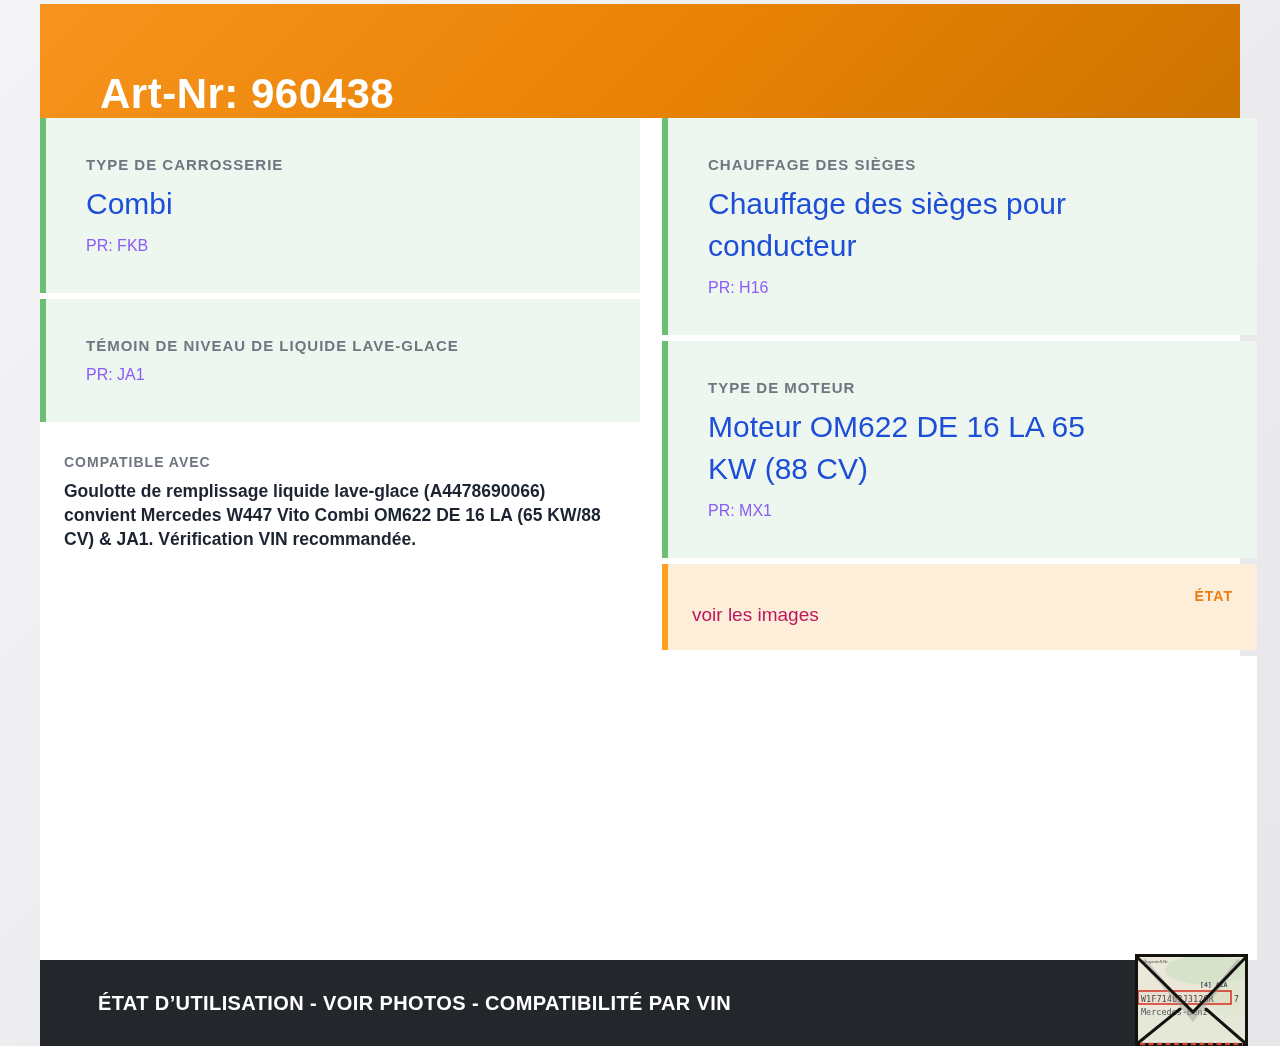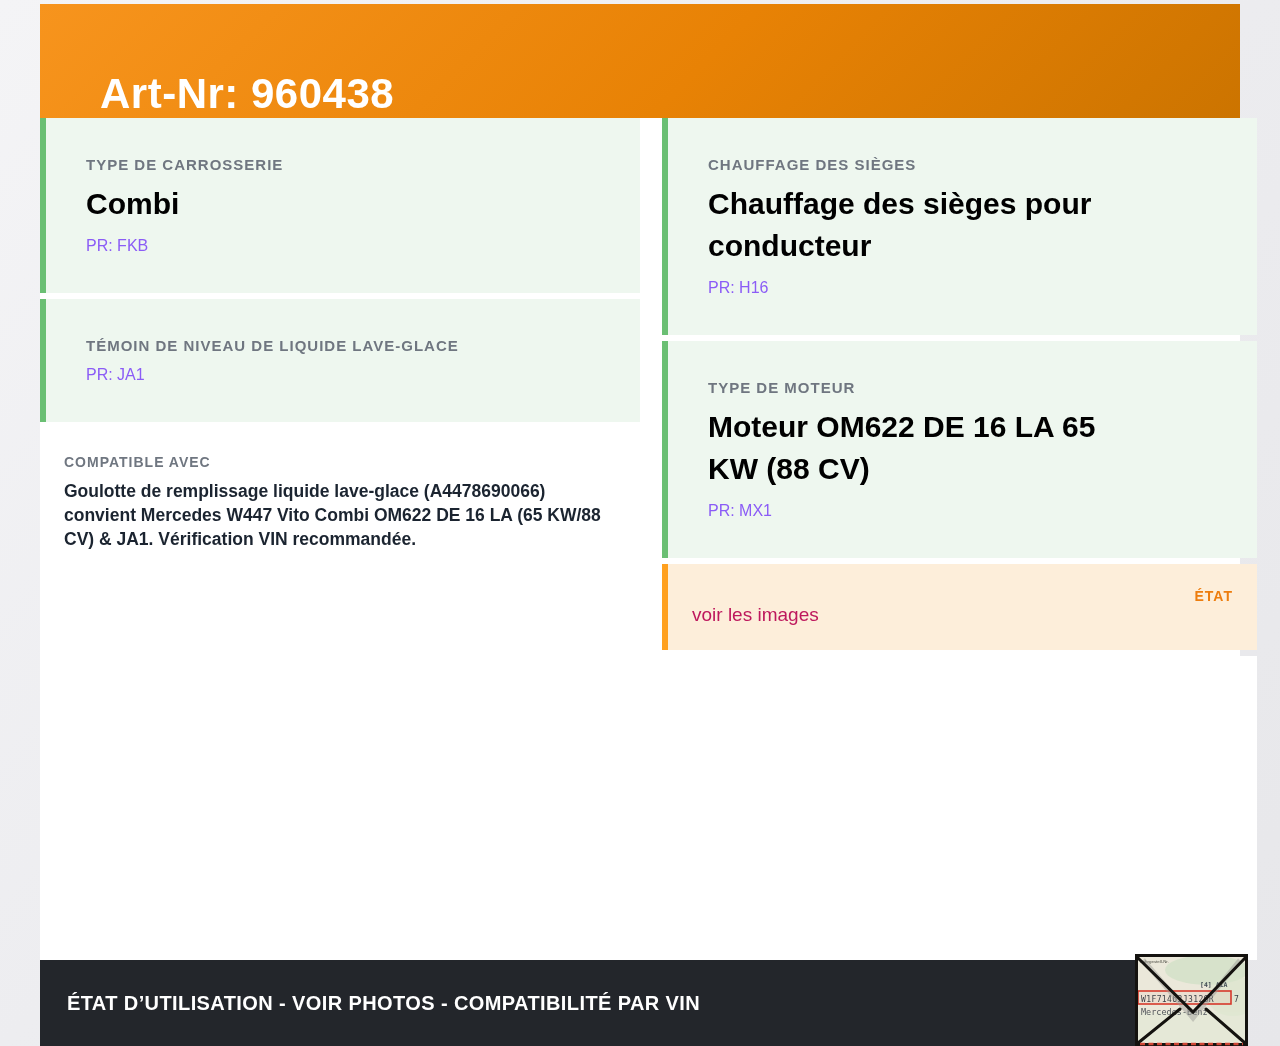--- a/index.html
+++ b/index.html
@@ -33,21 +33,21 @@
   .col-right{row-gap:6px;}
   .card{
     background:#eef7ef;
     border-left:6px solid #6abf73;
     padding:38px 40px;box-sizing:border-box;
   }
   .card .label, .plain .label{
     font-size:15px;font-weight:700;color:#6f7680;letter-spacing:1px;
   }
   .card .title{
-    margin-top:10px;font-size:30px;line-height:1.4;font-weight:700;color:#000000;
+    margin-top:10px;font-size:30px;line-height:1.4;font-weight:400;color:#1d4ed8;
   }
   .card .pr{
     margin-top:12px;font-size:16px;font-weight:500;color:#8b5cf6;
   }
   .t-narrow1{max-width:470px;}
   .t-narrow2{max-width:390px;}
   .t-narrow3{max-width:430px;}
   
   .card-etat{
     background:#fdeeda;
@@ -62,21 +62,21 @@
   }
   .plain .label{font-size:14px;}
   .plain .text{
     margin-top:9px;max-width:545px;
     font-size:17.5px;line-height:1.38;font-weight:700;color:#1b2430;
   }
   .filler{flex:1;background:#ffffff;}
   
   .footer{
     height:86px;background:#23262b;
-    display:flex;align-items:center;padding-left:27px;box-sizing:border-box;
+    display:flex;align-items:center;padding-left:58px;box-sizing:border-box;
   }
   .footer .ftext{
     color:#ffffff;font-size:20px;font-weight:700;letter-spacing:.4px;
   }
   
   .stamp{
     position:absolute;right:32px;top:954px;width:113px;height:92px;z-index:5;
   }
   .stamp svg{display:block;}
   .mono{font-family:"DejaVu Sans Mono",monospace;}

